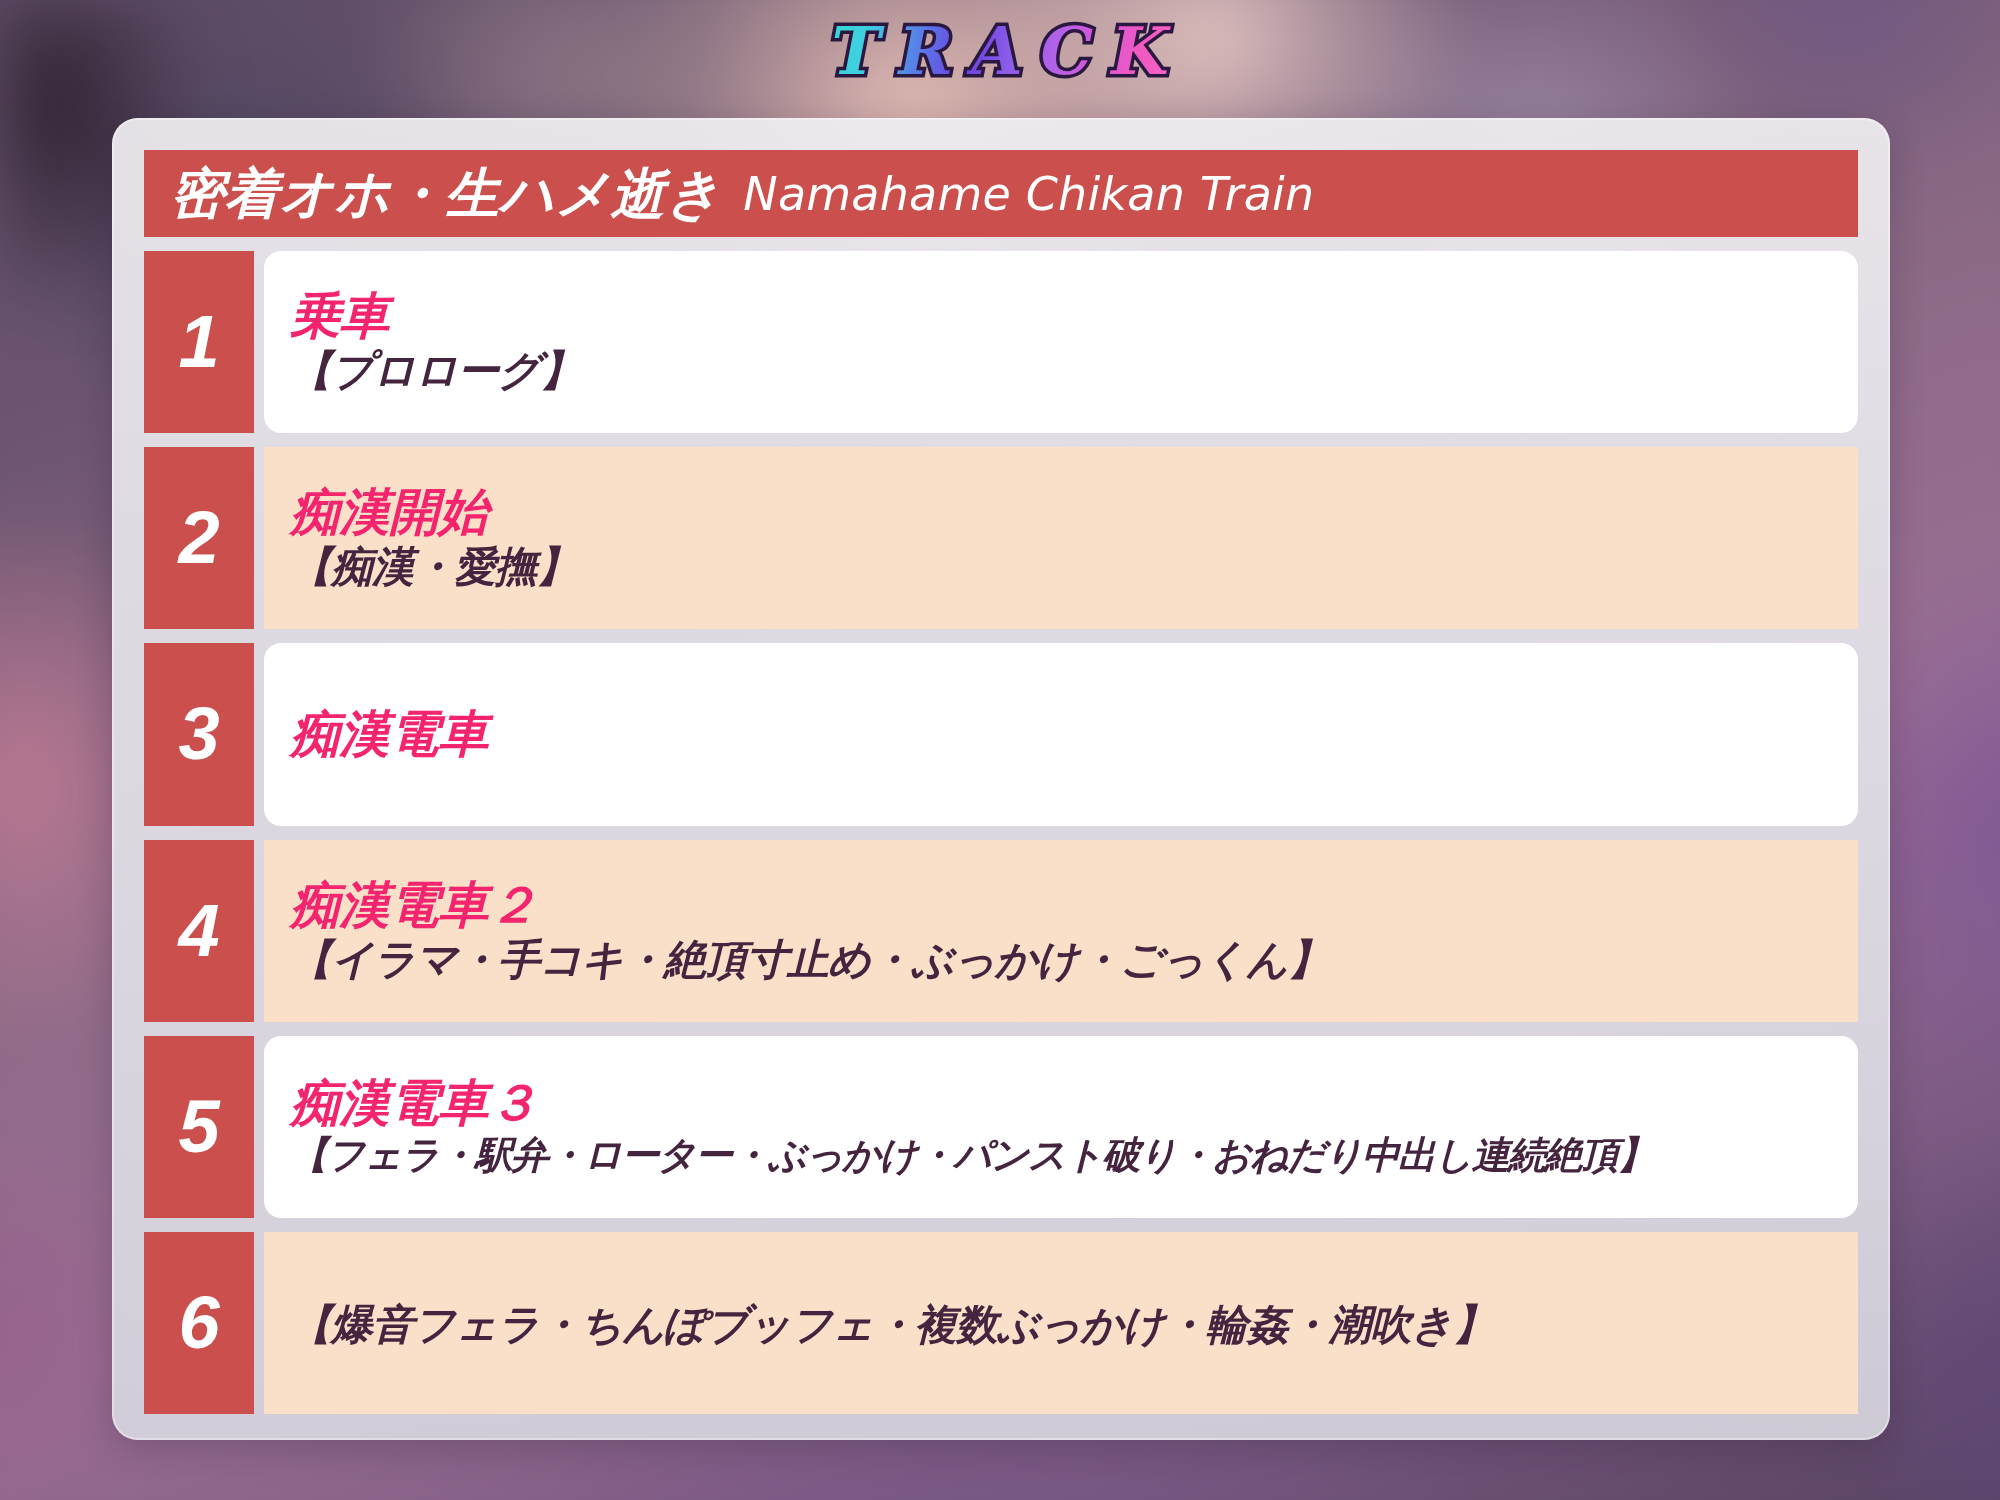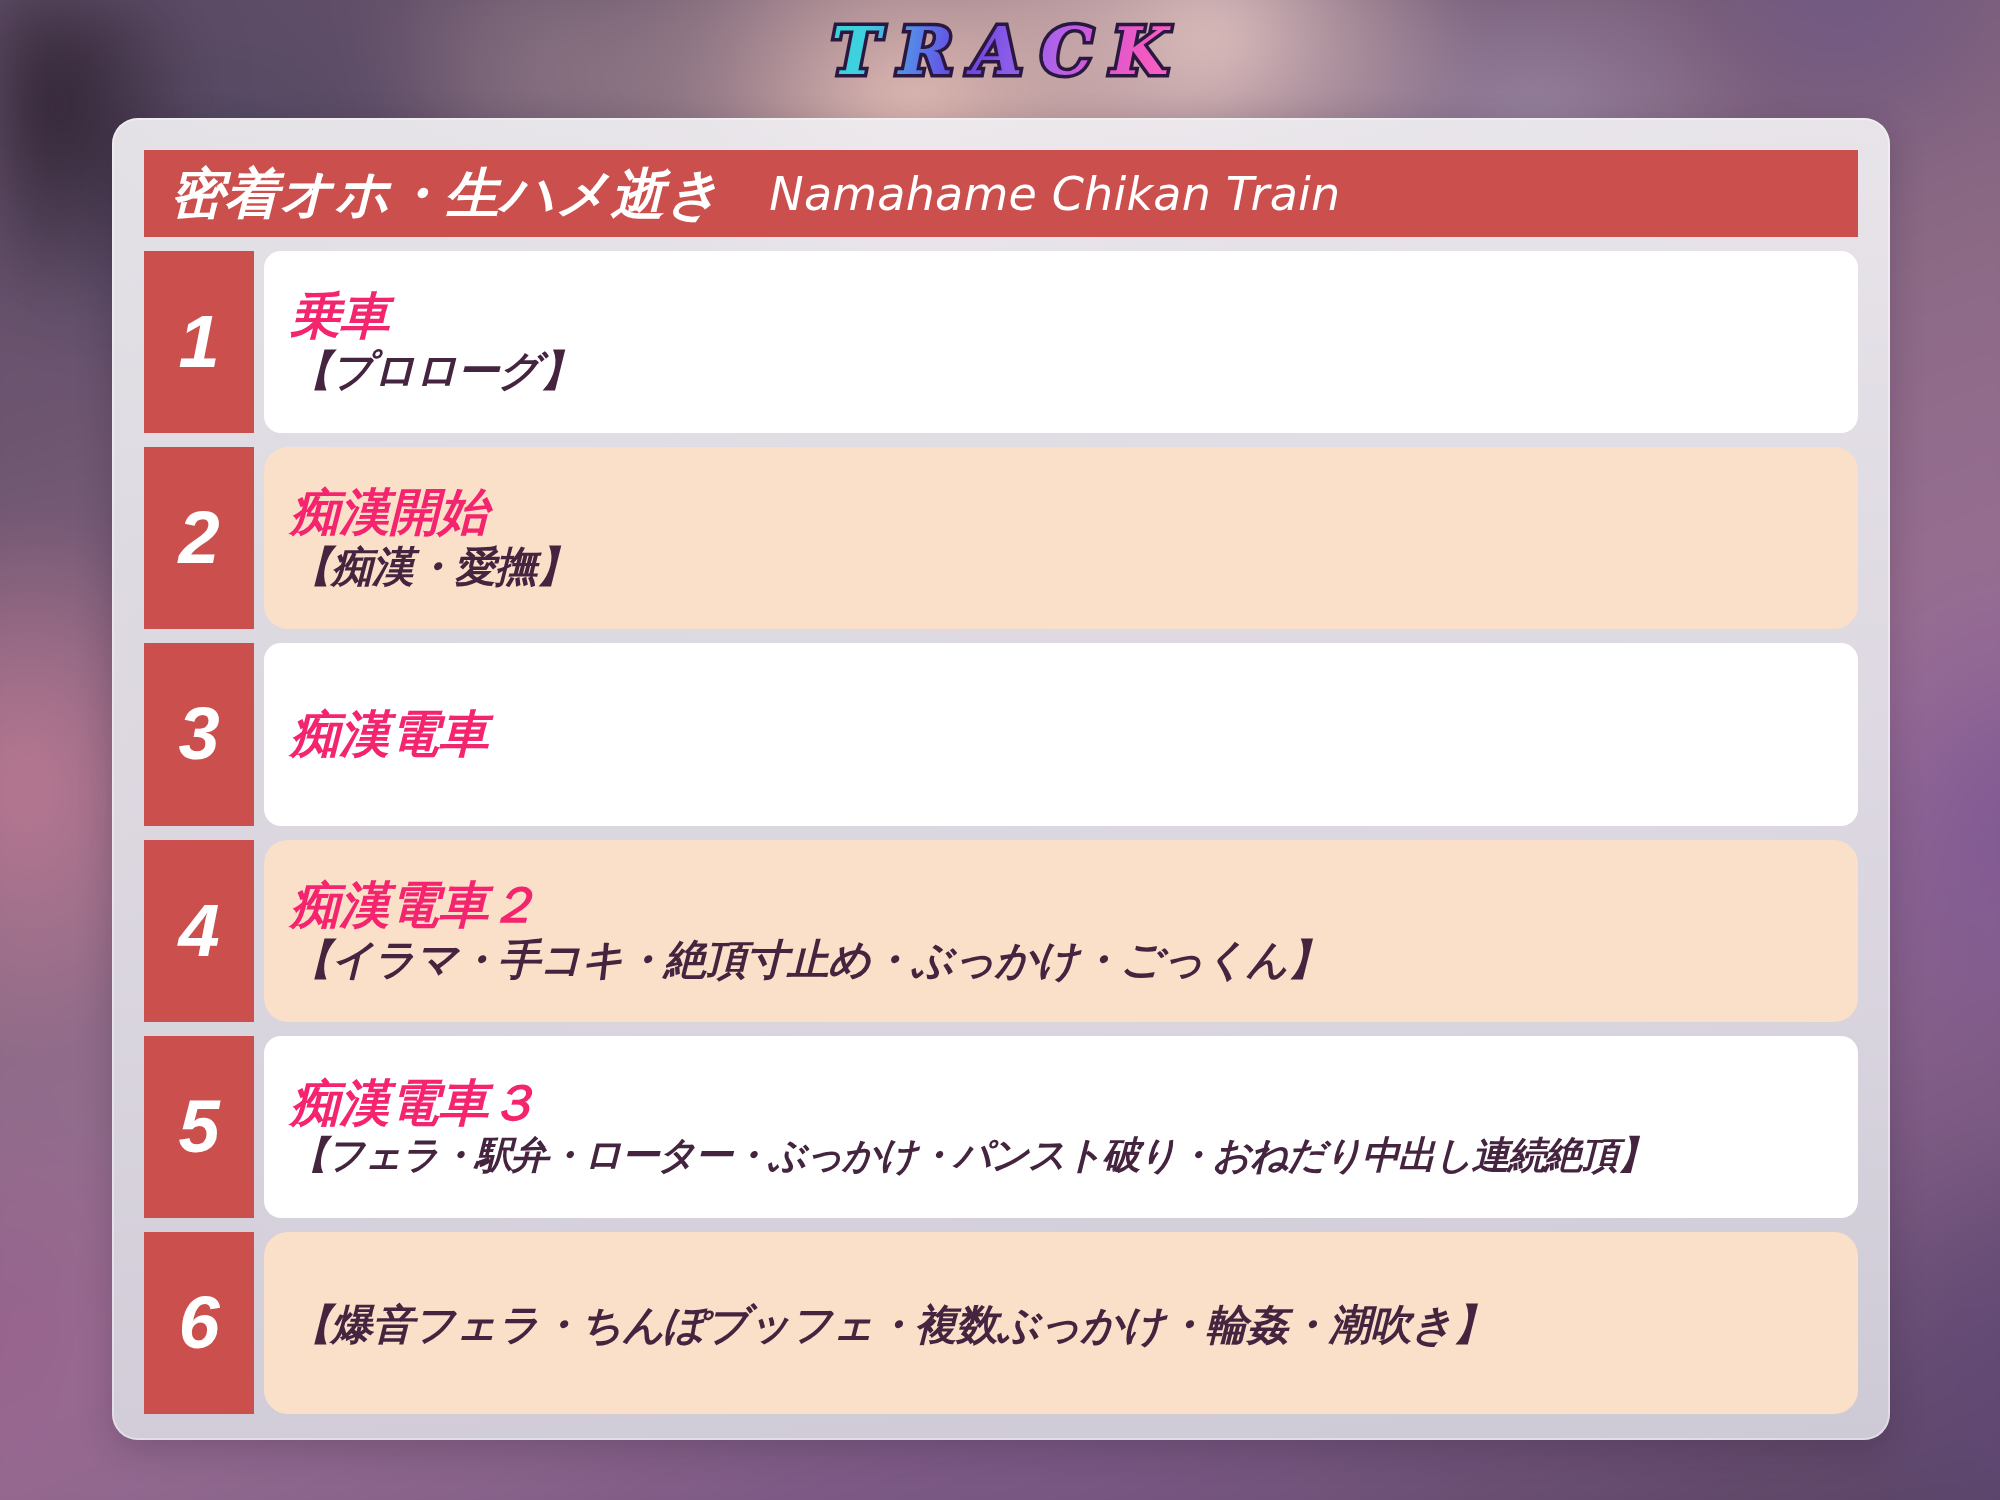--- a/index.html
+++ b/index.html
@@ -121,21 +121,21 @@
     font-weight: bold;
     line-height: 1;
     letter-spacing: 0.5px;
     white-space: nowrap;
   }
   #album-title-en {
     color: #ffffff;
     font-size: 46px;
     font-weight: normal;
     line-height: 1;
-    margin-left: 48px;
+    margin-left: 22px;
     letter-spacing: 0.2px;
     white-space: nowrap;
   }
 
   
   #track-list {
     margin-top: 14px;
     display: flex;
     flex-direction: column;
     gap: 14px;
@@ -162,21 +162,21 @@
   .track-body {
     flex: 1 1 auto;
     margin-left: 10px;
     padding: 8px 18px 8px 26px;
     display: flex;
     flex-direction: column;
     justify-content: center;
     overflow: hidden;
   }
   .track-row.bg-white  .track-body { background: #ffffff; border-radius: 17px; }
-  .track-row.bg-cream  .track-body { background: #fae0c8; border-radius: 24px; }
+  .track-row.bg-cream  .track-body { background: #fae0c8; }
 
   .track-title {
     color: #f4246e;
     font-size: 50px;
     font-weight: bold;
     line-height: 1.06;
     white-space: nowrap;
     letter-spacing: -0.5px;
   }
   .track-sub {

